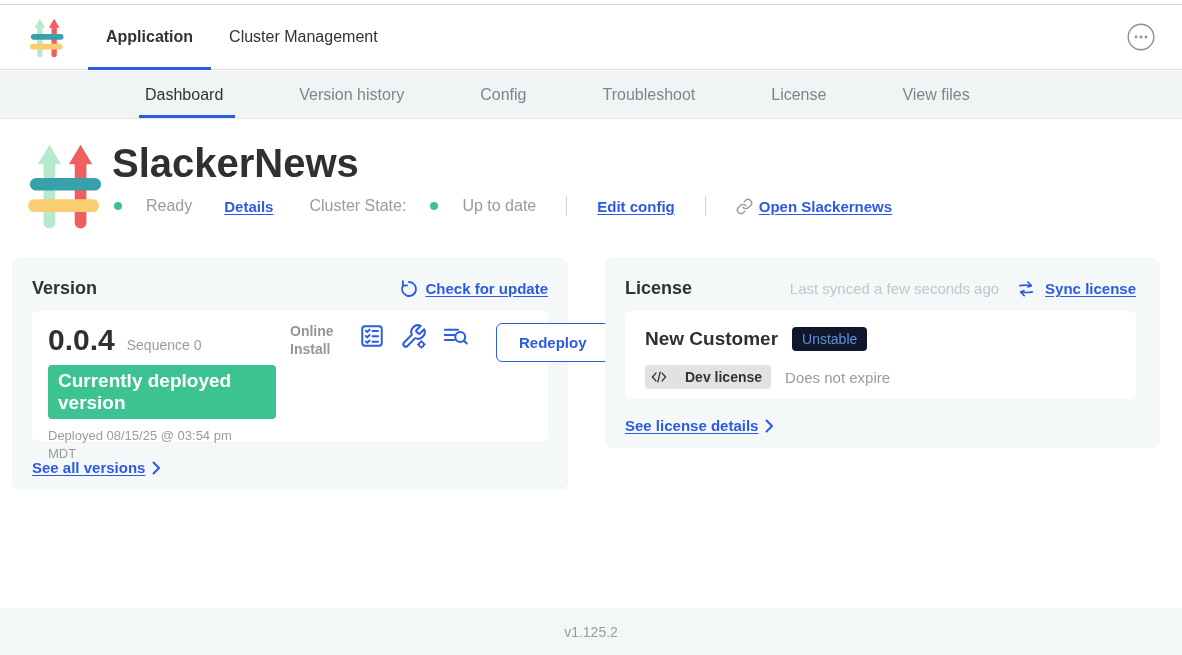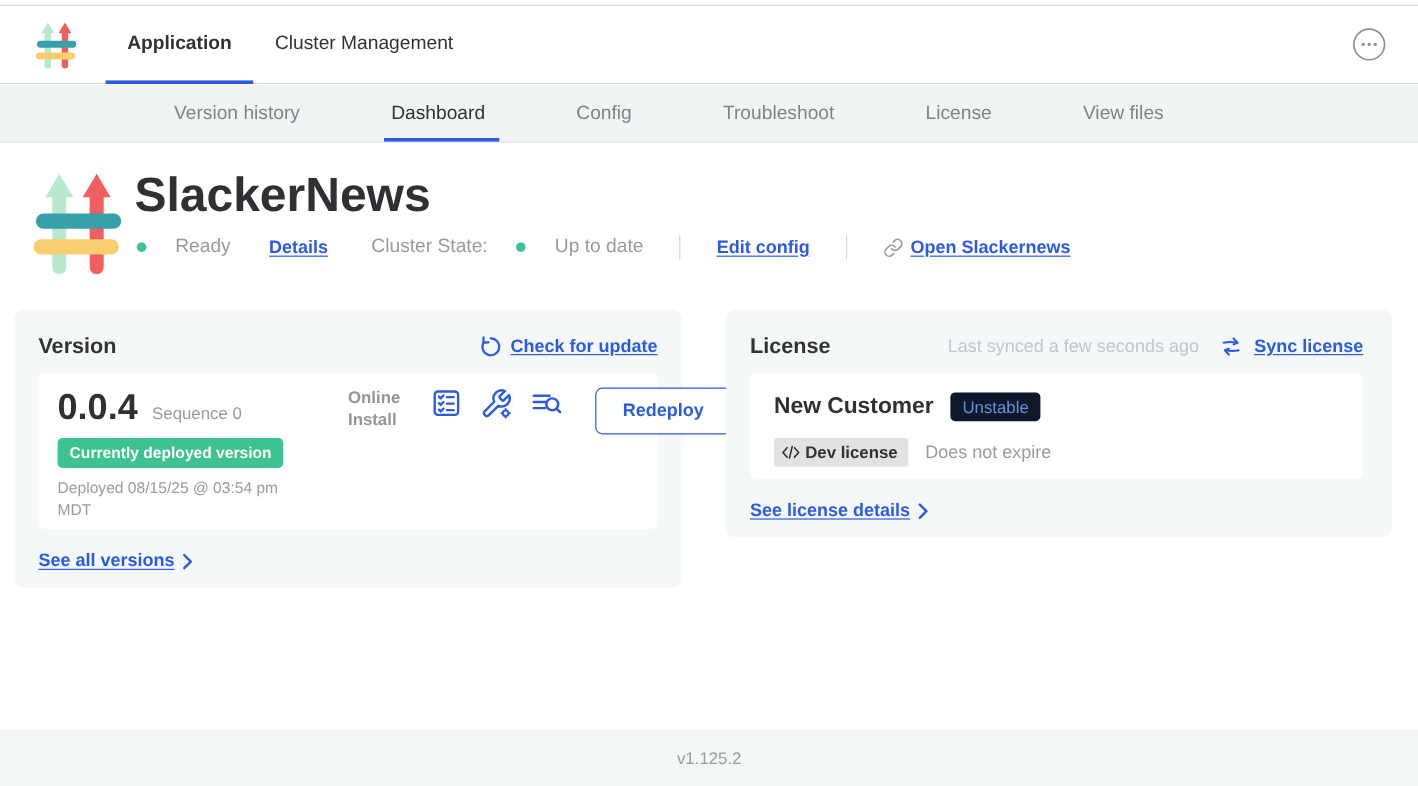--- a/index.html
+++ b/index.html
@@ -49,37 +49,37 @@
   .head-right { display:flex; align-items:center; gap:9px; }
   .inner-card { background:#fff; border-radius:6px; margin-top:12px; padding:12px 18px 12px 16px; }
   .see-link { display:inline-flex; align-items:center; gap:7px; margin-top:18px; }
 
   
   .ver-inner { height:130px; display:flex; }
   .ver-left { width:228px; flex:none; }
   .ver-number-row { display:flex; align-items:baseline; gap:12px; }
   .ver-number { font-size:30px; font-weight:700; color:#2f3033; }
   .ver-sequence { font-size:14px; color:#9b9b9b; }
-  .deployed-badge { display:inline-block; margin-top:8px; background:#3cc391; color:#fff; font-size:13px;
+  .deployed-badge { display:inline-block; margin-top:8px; background:#3cc391; color:#fff; font-size:19px;
                     font-weight:600; padding:5px 10px; border-radius:4px; }
   .deployed-at { margin-top:8px; font-size:13px; color:#9b9b9b; width:215px; line-height:1.35; }
   .ver-mid { display:flex; align-items:flex-start; gap:15px; margin-left:14px; }
   .install-type { font-size:14px; font-weight:600; color:#959595; width:54px; line-height:1.25; }
   .icon-btn { background:none; border:none; padding:0; cursor:pointer; display:flex; align-items:center; }
   .redeploy-btn { margin-left:12px; background:#fff; border:1px solid #2c5be2; color:#2c5be2; font-weight:700;
                   font-size:15px; padding:10px 22px; border-radius:6px; cursor:pointer; font-family:inherit; }
 
   
   .lic-inner { height:88px; padding:16px 20px; }
   .lic-row1 { display:flex; align-items:center; gap:14px; }
   .customer-name { font-size:19px; font-weight:700; color:#2f3033; }
   .channel-badge { background:#0f172a; color:#5e93d8; font-size:14px; padding:4px 10px; border-radius:4px; }
   .lic-row2 { display:flex; align-items:center; gap:14px; margin-top:14px; }
   .type-badge { background:#e2e2e2; color:#323232; font-size:14px; font-weight:700; padding:4px 9px 4px 6px;
-                border-radius:3px; display:inline-flex; align-items:center; gap:4px; }
+                border-radius:3px; display:inline-flex; align-items:center; gap:18px; }
   .expiry { font-size:15px; color:#9b9b9b; }
   .last-synced { font-size:15px; color:#c2c6ca; margin-right:8px; }
 
   
   .footer { position:absolute; left:0; right:0; bottom:0; height:47px; background:#f4f7f8;
             display:flex; align-items:center; justify-content:center; font-size:14px; color:#9b9b9b; }
 
   svg { display:block; }
 </style>
 </head>
@@ -107,22 +107,22 @@
         <circle cx="15" cy="15" r="12.8" fill="none" stroke="#8d9091" stroke-width="1.4"></circle>
         <circle cx="10" cy="15" r="1.4" fill="#8d9091"></circle>
         <circle cx="15" cy="15" r="1.4" fill="#8d9091"></circle>
         <circle cx="20" cy="15" r="1.4" fill="#8d9091"></circle>
       </svg>
     </span>
   </button>
 </header>
 
 <nav class="subnav">
+  <button class="subnav-tab active">Dashboard</button>
   <button class="subnav-tab">Version history</button>
-  <button class="subnav-tab active">Dashboard</button>
   <button class="subnav-tab">Config</button>
   <button class="subnav-tab">Troubleshoot</button>
   <button class="subnav-tab">License</button>
   <button class="subnav-tab">View files</button>
 </nav>
 
 <span class="app-logo">
   <svg viewBox="0 0 76 96">
     <path d="M22 6 L34 26 L28 26 L28 86 a6 6 0 0 1 -12 0 L16 26 L10 26 Z" fill="#b7e9cd"></path>
     <path d="M54 6 L66 26 L60 26 L60 86 a6 6 0 0 1 -12 0 L48 26 L42 26 Z" fill="#f05f5f"></path>

